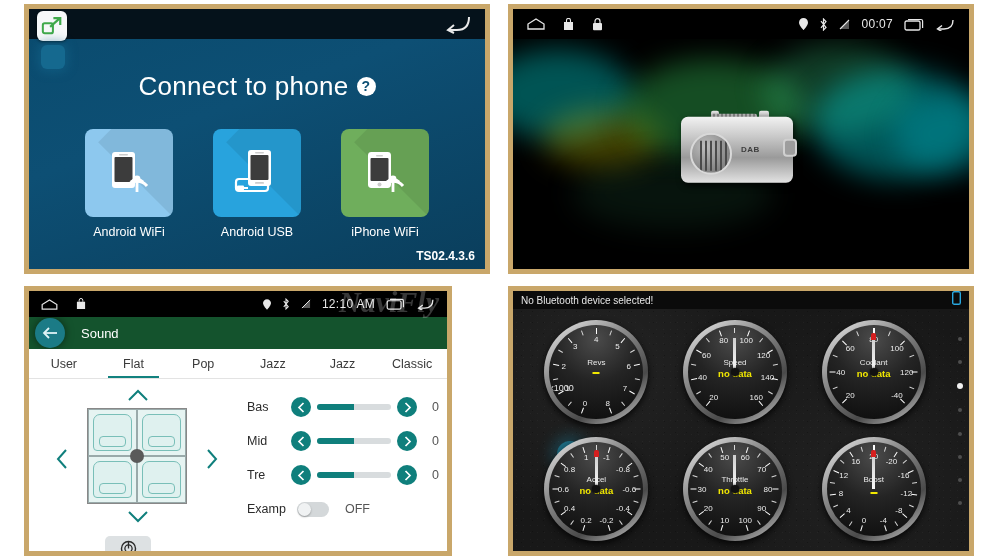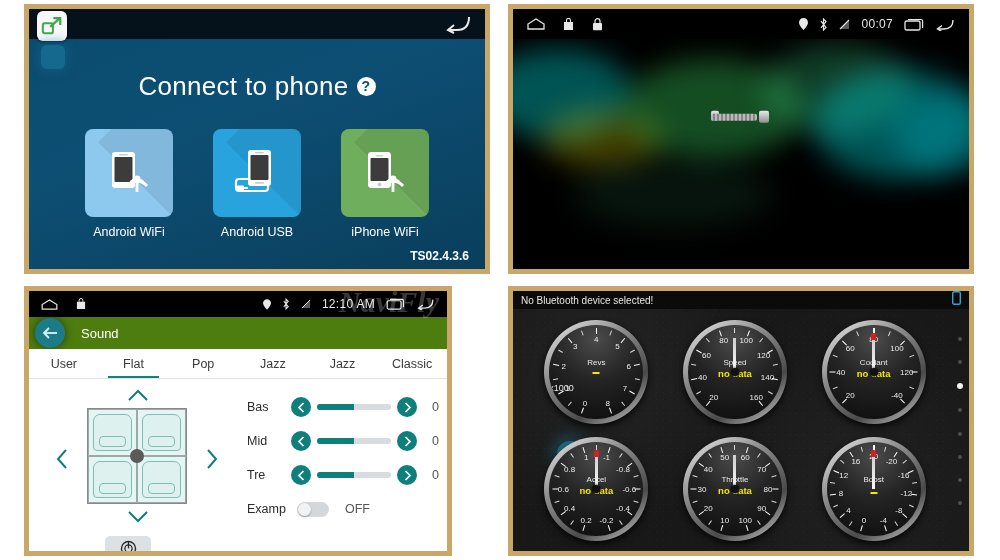--- a/index.html
+++ b/index.html
@@ -73,21 +73,21 @@
   .cp-tile .sq.awifi { background:#8dc8ee; }
   .cp-tile .sq.iwifi { background:#6fae5c; }
   .cp-tile .sq:after {
     content:""; position:absolute; right:-10px; bottom:-10px;
     width: 120px; height: 120px; background: rgba(0,0,0,.08);
     transform: rotate(45deg); transform-origin: 100% 100%;
   }
   .cp-tile .sq svg { position:absolute; inset:0; margin:auto; z-index:2; }
   .cp-tile .lbl { color:#fff; font-size: 12.5px; margin-top: 8px; }
   .cp-ver {
-    position: absolute; right: 16px; bottom: 6px; color:#fff;
+    position: absolute; right: 10px; bottom: 6px; color:#fff;
     font-size: 12px; font-weight: 600;
   }
 
   
   #panel-radio { left: 508px; top: 4px; width: 466px; height: 270px; }
   .rd-bg { position:absolute; inset:0; background:#000; }
   .rd-statusbar {
     position:absolute; left:0; top:0; width:100%; height:30px;
     background:#000; display:flex; align-items:center;
     padding: 0 14px; color:#e8e8e8; font-size:11px;
@@ -143,21 +143,21 @@
 
   
   #panel-sound { left: 24px; top: 286px; width: 428px; height: 270px; background:#fff; }
   .sd-statusbar {
     position:absolute; left:0; top:0; width:100%; height:26px;
     background:#000; display:flex; align-items:center; padding:0 12px;
     color:#e8e8e8; font-size:10.5px;
   }
   .sd-header {
     position:absolute; left:0; top:26px; width:100%; height:32px;
-    background:#4d7c0f; display:flex; align-items:center;
+    background:#14532d; display:flex; align-items:center;
   }
   .sd-backbtn {
     width:30px; height:30px; border-radius:50%; background:#1b7b86;
     margin-left:6px; display:flex; align-items:center; justify-content:center;
     box-shadow: 0 0 8px rgba(0,0,0,.5);
   }
   .sd-headertitle { color:#fff; font-size:13px; margin-left:16px; }
   .sd-tabs {
     position:absolute; left:0; top:58px; width:100%; height:30px;
     background:#fff; display:flex; align-items:stretch;
@@ -419,20 +419,32 @@
         <div class="smoke" style="left:110px;top:20px;width:180px;height:100px;background:rgba(60,220,100,.35);"></div>
         <div class="smoke" style="left:250px;top:5px;width:150px;height:90px;background:rgba(60,220,140,.28);"></div>
         <div class="smoke" style="left:300px;top:30px;width:170px;height:110px;background:rgba(0,210,215,.40);"></div>
         <div class="smoke" style="left:380px;top:55px;width:110px;height:80px;background:rgba(0,190,210,.30);"></div>
         <div class="smoke" style="left:60px;top:120px;width:200px;height:70px;background:rgba(30,90,60,.22);"></div>
 
         <div class="rd-radio">
           <div class="rd-knob" style="left:30px;"></div>
           <div class="rd-knob" style="left:78px;width:10px;height:12px;"></div>
           <div class="rd-grillbar"></div>
+          <div class="rd-body">
+            <div class="rd-speaker">
+              <i style="left:8px"></i>
+                <i style="left:13px"></i>
+                <i style="left:18px"></i>
+              <i style="left:23px"></i>
+                <i style="left:28px"></i>
+                <i style="left:33px"></i>
+            </div>
+            <div class="rd-dabtxt">DAB</div>
+            <div class="rd-handle"></div>
+          </div>
         </div>
 
       </div>
 
       <div class="rd-statusbar">
         <div class="sb-left">
           <svg width="18" height="12" viewBox="0 0 18 12">
             <path d="M1 11 V6 L9 1 L17 6 V11 Z" fill="none" stroke="#e8e8e8" stroke-width="1.3"></path>
           </svg>
           <svg width="11" height="13" viewBox="0 0 11 13">

